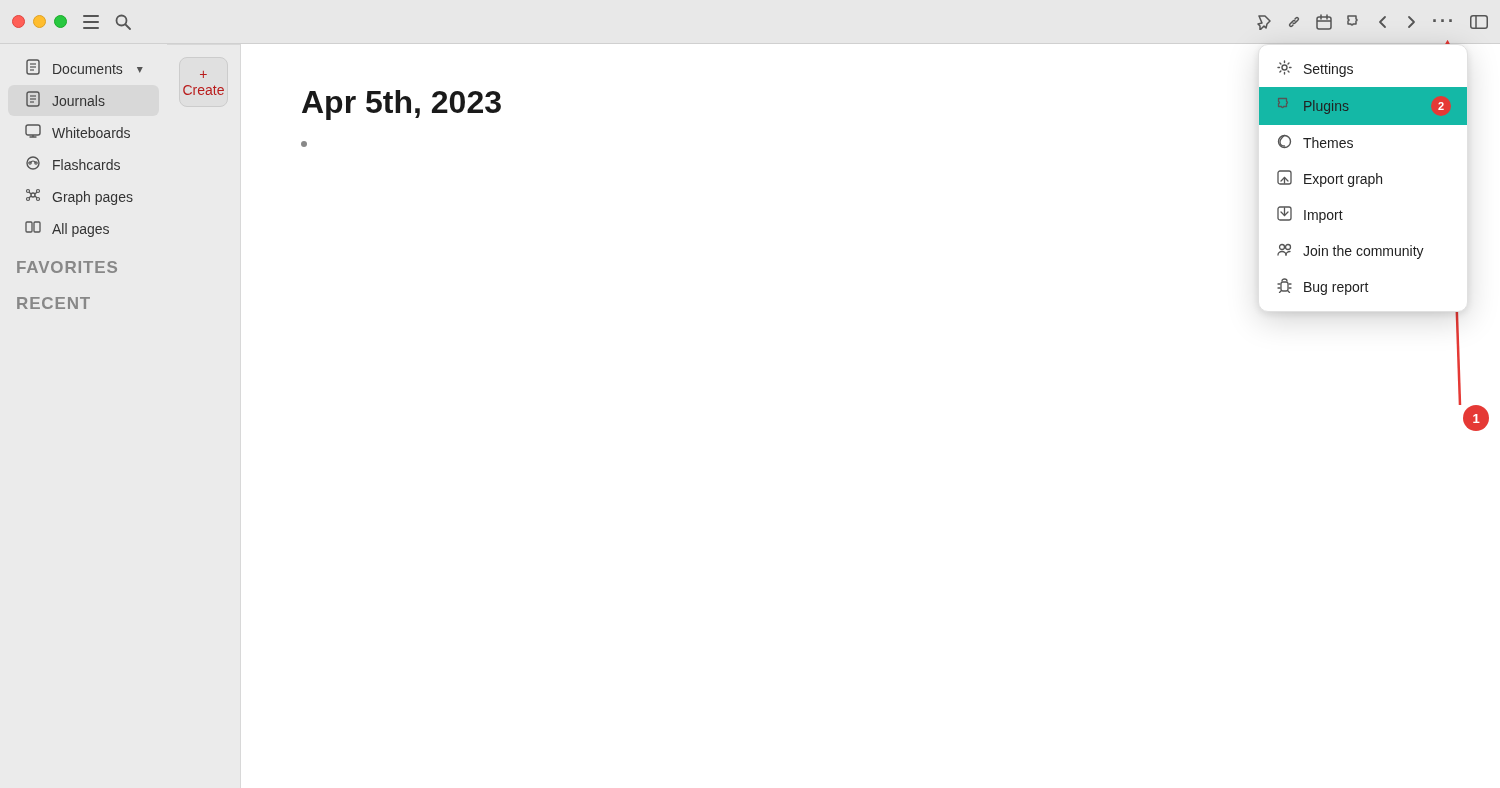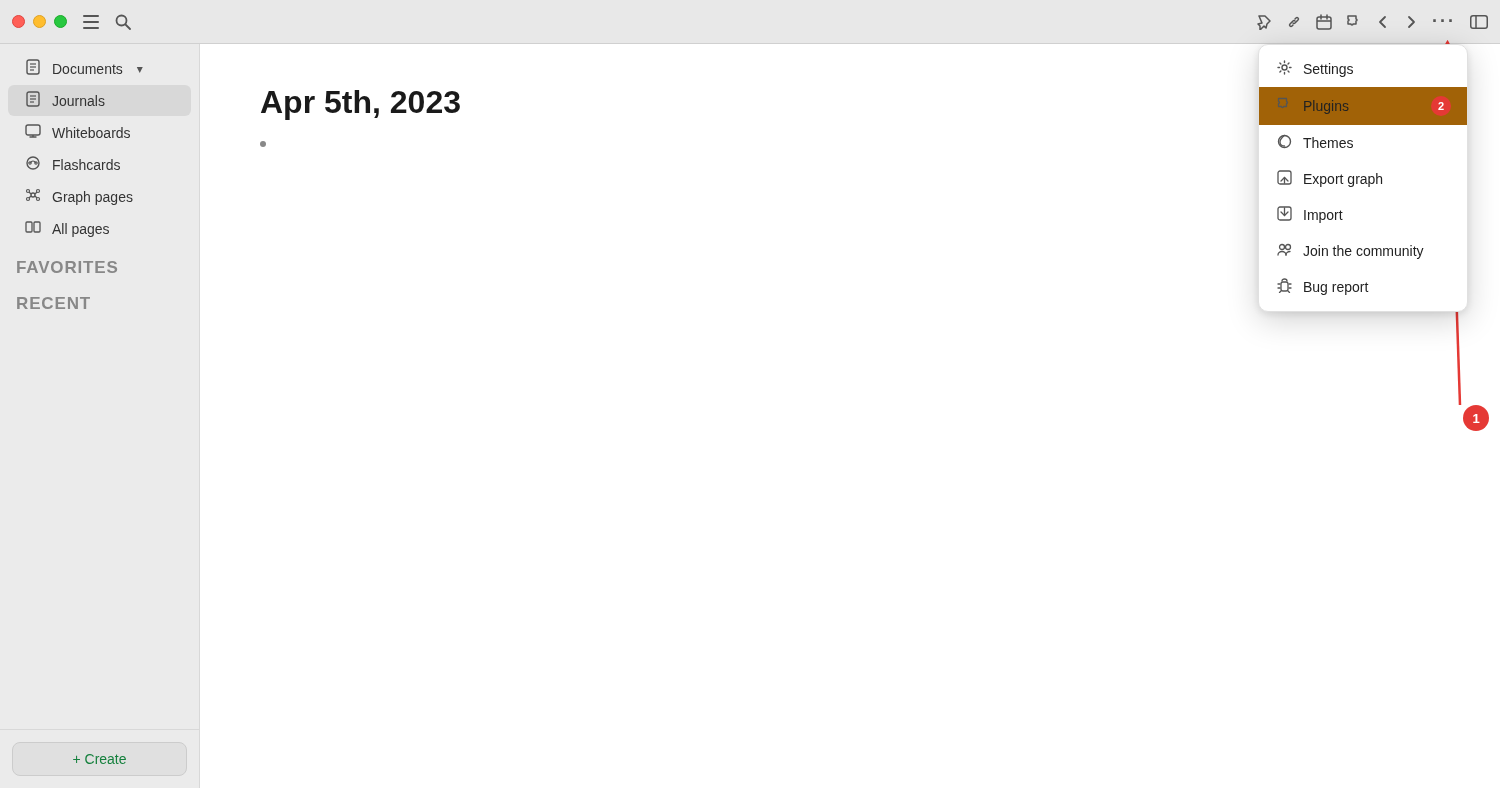--- a/index.html
+++ b/index.html
@@ -72,24 +72,24 @@
 
     
     .main-layout {
       display: flex;
       flex: 1;
       overflow: hidden;
     }
 
     
     .sidebar {
-      width: 200px;
+      width: 241px;
       background: #ebebeb;
       display: flex;
-      flex-direction: column;
+      flex-direction: row;
       border-right: 1px solid #d8d8d8;
       flex-shrink: 0;
     }
 
     .sidebar-nav {
       flex: 1;
       padding: 8px 0;
     }
 
     .sidebar-item {
@@ -131,21 +131,21 @@
       padding: 12px;
       border-top: 1px solid #d8d8d8;
     }
     .create-button {
       width: 100%;
       background: #e0e0e0;
       border: 1px solid #ccc;
       border-radius: 8px;
       padding: 8px 0;
       font-size: 14px;
-      color: #15803d;
+      color: #b91c1c;
       cursor: pointer;
       display: flex;
       align-items: center;
       justify-content: center;
       gap: 6px;
     }
 
     
     .content {
       flex: 1;
@@ -186,21 +186,21 @@
     .dropdown-item {
       display: flex;
       align-items: center;
       gap: 10px;
       padding: 9px 16px;
       cursor: pointer;
       font-size: 14px;
       color: #222;
     }
     .dropdown-item.highlighted {
-      background: #a16207;
+      background: #14b8a6;
     }
     .dropdown-item-icon {
       font-size: 15px;
       color: #555;
       width: 18px;
       text-align: center;
       flex-shrink: 0;
     }
 
     

